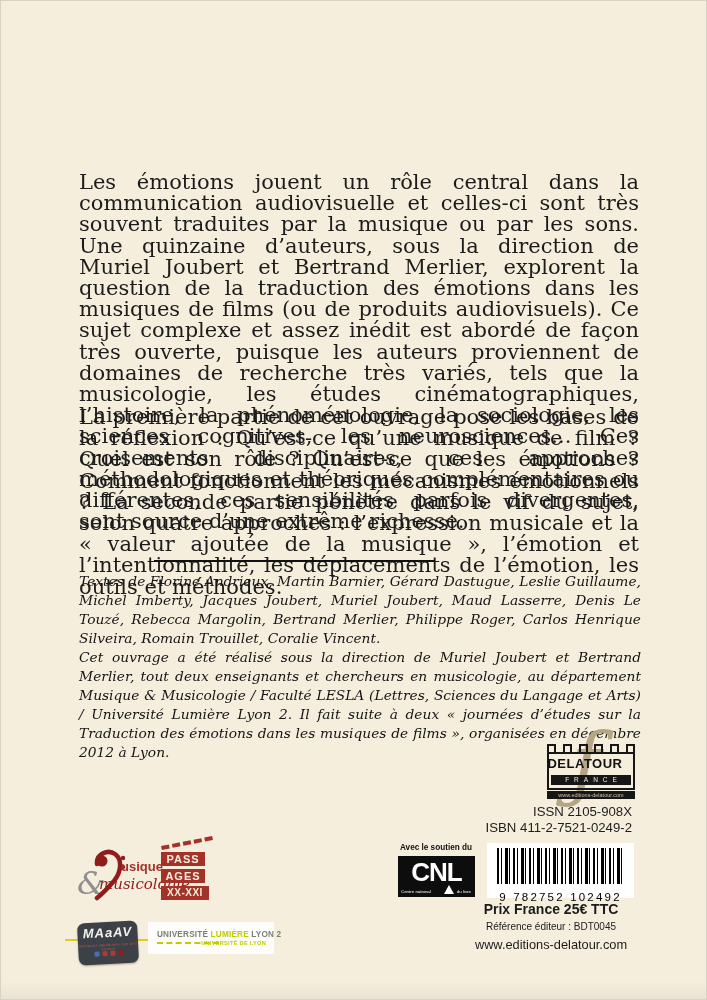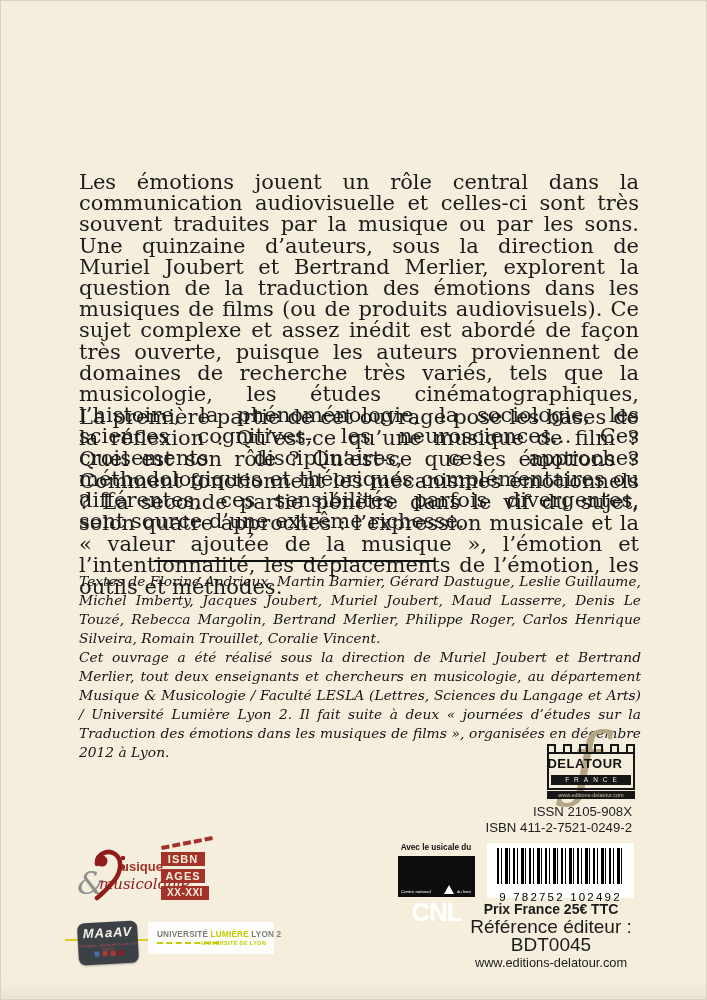--- a/index.html
+++ b/index.html
@@ -75,38 +75,38 @@
   
   .lyon2{left:147px; top:921px; width:126px; height:32px; background:#fdfdfb; font-family:"Liberation Sans",sans-serif;}
   .lyon2 .main{position:absolute; left:9px; top:8px; font-weight:bold; font-size:8.2px; letter-spacing:0.2px; color:#7d7d78; white-space:nowrap;}
   .lyon2 .main .lum{color:#c2cc00;}
   .lyon2 .dash{position:absolute; left:9px; top:20px; width:62px; border-top:2px dashed #c2cc00;}
   .lyon2 .sub{position:absolute; right:8px; top:18px; font-weight:bold; font-size:5.6px; letter-spacing:0.3px; color:#c2cc00;}
 
   
   .cnl-caption{left:394px; top:842px; width:82px; text-align:center; font-family:"Liberation Sans",sans-serif; font-weight:bold; font-size:8.2px; color:#111;}
   .cnl-box{left:397px; top:855px; width:77px; height:41px; background:#0d0d0d;}
-  .cnl-box .acro{position:absolute; left:0; top:1px; width:100%; text-align:center; color:#fff; font-family:"Liberation Sans",sans-serif; font-weight:900; font-size:26px; letter-spacing:-1px;margin-top:40px;}
+  .cnl-box .acro{position:absolute; left:0; top:1px; width:100%; text-align:center; color:#fff; font-family:"Liberation Sans",sans-serif; font-weight:900; font-size:26px; letter-spacing:-1px;}
   .cnl-box .tri{position:absolute; bottom:3px; left:46px; width:0; height:0; border-left:5px solid transparent; border-right:5px solid transparent; border-bottom:9px solid #fff;}
   .cnl-box .s1{position:absolute; left:3px; bottom:3px; color:#fff; font-family:"Liberation Sans",sans-serif; font-size:4.4px;}
   .cnl-box .s2{position:absolute; right:4px; bottom:3px; color:#fff; font-family:"Liberation Sans",sans-serif; font-size:4.4px;}
 
   
   .barcode{left:486px; top:842px; width:147px; height:55px; background:#fff;}
   .bars{position:absolute; left:10px; top:5px; width:127px; height:36px;
     background:repeating-linear-gradient(90deg,
       #000 0 2px, #fff 2px 4px, #000 4px 5px, #fff 5px 8px,
       #000 8px 11px, #fff 11px 12px, #000 12px 13px, #fff 13px 16px);
   }
   .barcode .num{position:absolute; left:0px; top:40px; width:147px; text-align:center; font-family:"Liberation Sans",sans-serif; font-size:11.5px; letter-spacing:2.2px; color:#000;margin-top:8px;}
 
   
   .pricecol{left:455px; top:899px; width:190px; text-align:center; font-family:"Liberation Sans",sans-serif; color:#1b1b1b;}
   .pricecol .price{font-weight:bold; font-size:14px; line-height:18px;}
-  .pricecol .ref{font-size:19px; line-height:18px;text-align:center;}
+  .pricecol .ref{font-size:10px; line-height:18px;text-align:center;}
   .pricecol .site{font-size:12.8px; line-height:18px;}
 </style>
 </head>
 <body>
 
 <div id="page">
 
 
 
   <div class="abs para p1">Les émotions jouent un rôle central dans la communication audiovisuelle et celles-ci sont très souvent traduites par la musique ou par les sons. Une quinzaine d’auteurs, sous la direction de Muriel Joubert et Bertrand Merlier, explorent la question de la traduction des émotions dans les musiques de films (ou de produits audiovisuels). Ce sujet complexe et assez inédit est abordé de façon très ouverte, puisque les auteurs proviennent de domaines de recherche très variés, tels que la musicologie, les études cinématographiques, l’histoire, la phénoménologie, la sociologie, les sciences cognitives, les neurosciences... Ces croisements disciplinaires, ces approches méthodologiques et théoriques complémentaires ou différentes, ces sensibilités parfois divergentes, sont source d’une extrême richesse.</div>
@@ -147,21 +147,21 @@
         <circle cx="29" cy="9" r="2.2" fill="#8e1d1c"></circle>
         <circle cx="29" cy="18" r="2.2" fill="#8e1d1c"></circle>
       </svg>
     </div>
     <div class="l1">usique</div>
     <div class="l2">musicologie</div>
   </div>
 
   <div class="abs passages">
     <div class="clapper"></div>
-    <div class="pblock pb1">ISBN</div>
+    <div class="pblock pb1">PASS</div>
     <div class="pblock pb2">AGES</div>
     <div class="pblock pb3">XX-XXI</div>
   </div>
 
   <div class="abs yellowline"></div>
   <div class="abs maaav">
     <div class="name">MAaAV</div>
     <div class="sub">musiques appliquées aux arts visuels</div>
     <div class="marks">
       <div class="mark" style="background:#4a6fae"></div>
@@ -170,21 +170,21 @@
       <div class="mark" style="background:#8e1d1c"></div>
     </div>
   </div>
 
   <div class="abs lyon2">
     <div class="main"><span>UNIVERSITÉ </span><span class="lum">LUMIÈRE</span><span> LYON 2</span></div>
     <div class="dash"></div>
     <div class="sub">UNIVERSITÉ DE LYON</div>
   </div>
 
-  <div class="abs cnl-caption">Avec le usicale du</div>
+  <div class="abs cnl-caption">Avec le soutien du</div>
   <div class="abs cnl-box">
     <div class="acro">CNL</div>
     <div class="tri"></div>
     <div class="s1">Centre national</div>
     <div class="s2">du livre</div>
   </div>
 
   <div class="abs barcode">
     <div class="bars"></div>
     <div class="num">9 782752 102492</div>

